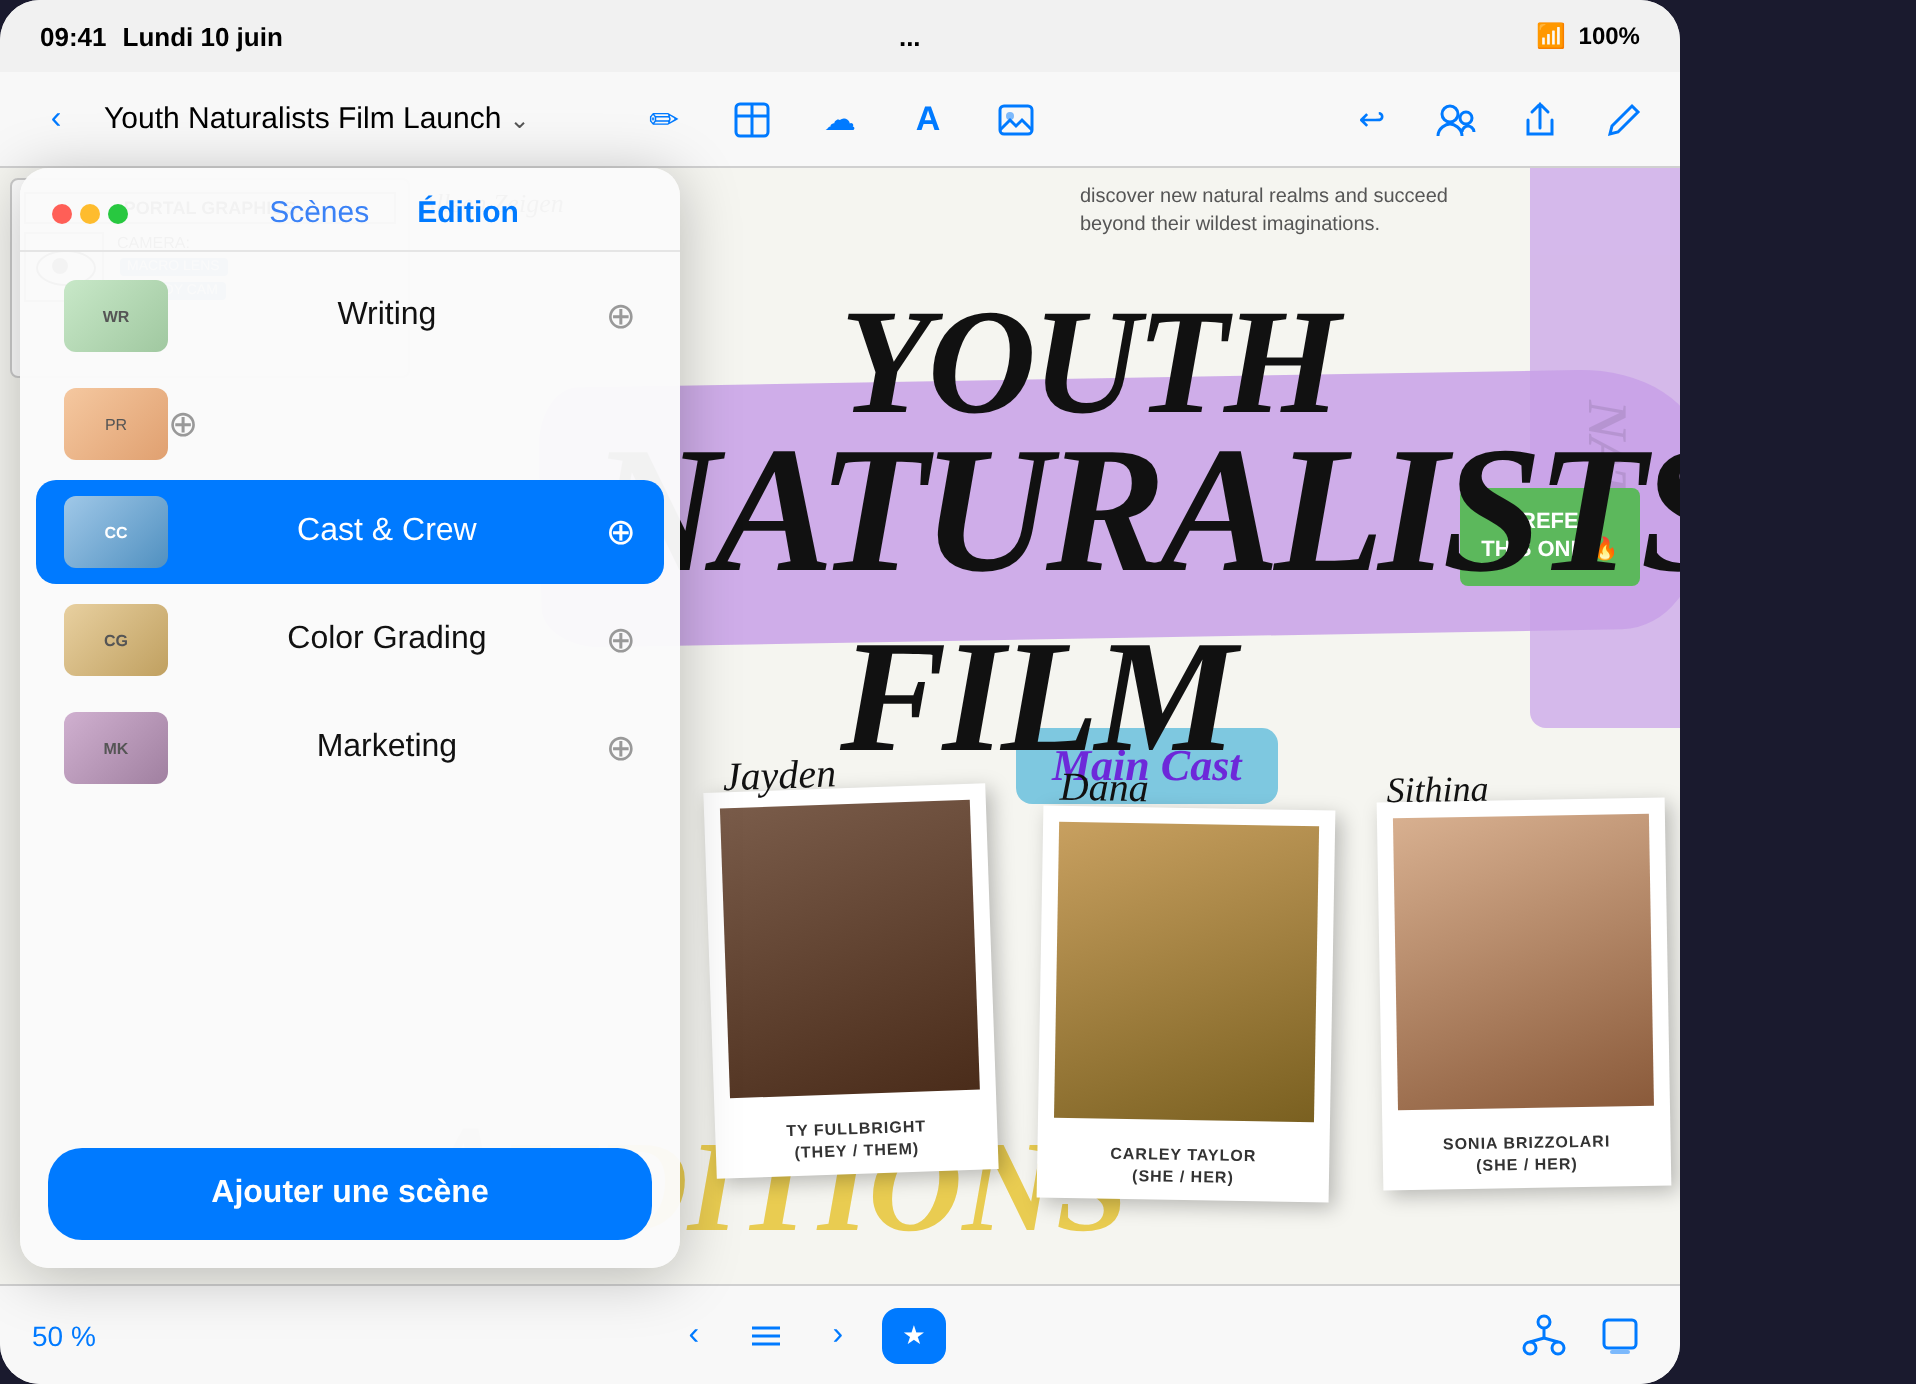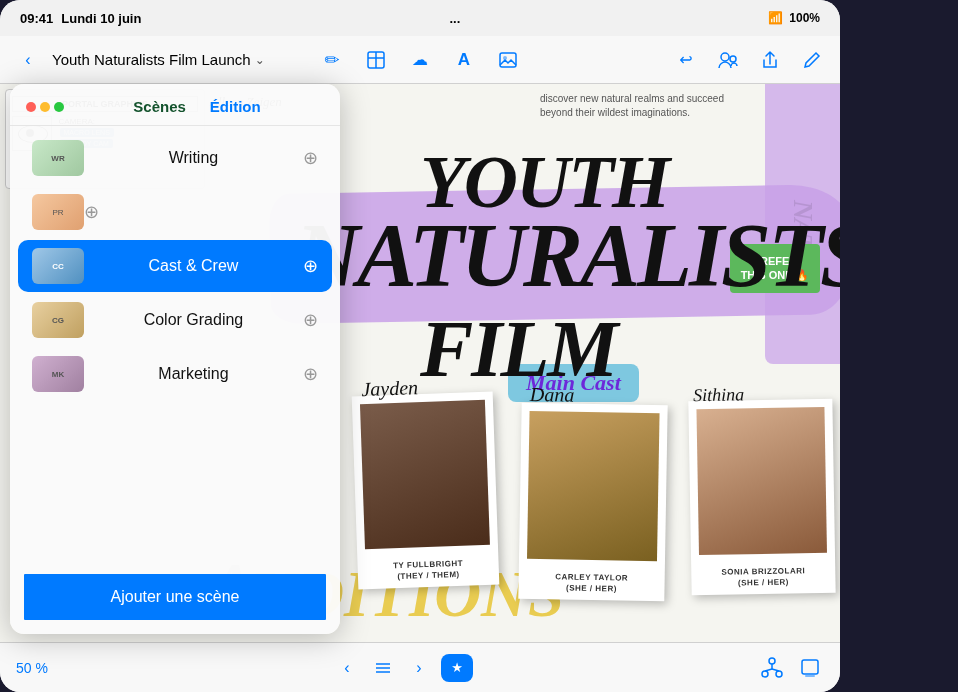--- a/index.html
+++ b/index.html
@@ -234,22 +234,22 @@
 
     .panel-tabs {
       display: flex;
       align-items: center;
       justify-content: center;
       gap: 24px;
       flex: 1;
     }
     .panel-tab {
       font-size: 15px;
-      font-weight: 700;
-      color: #14532d;
+      font-weight: 400;
+      color: #3b82f6;
       cursor: pointer;
     }
     .panel-tab.active { color: #007AFF; font-weight: 600; }
 
     .panel-list {
       flex: 1;
       overflow-y: auto;
       padding: 4px 0;
     }
 
@@ -286,23 +286,23 @@
       color: #999;
       cursor: pointer;
     }
 
     .add-scene-btn {
       margin: 10px 14px 14px;
       padding: 14px;
       background: #007AFF;
       color: white;
       border: none;
-      border-radius: 1px;
+      border-radius: 17px;
       font-size: 16px;
-      font-weight: 400;
+      font-weight: 700;
       cursor: pointer;
       text-align: center;
     }
 
     .sketch-box-title {
       font-size: 9px;
       font-weight: 700;
       text-align: center;
       margin-bottom: 4px;
       border: 1px solid #999;

